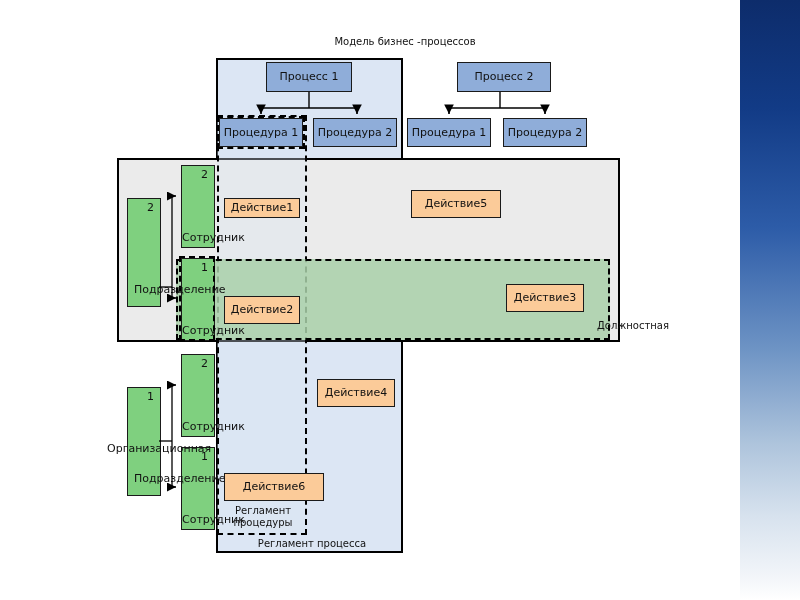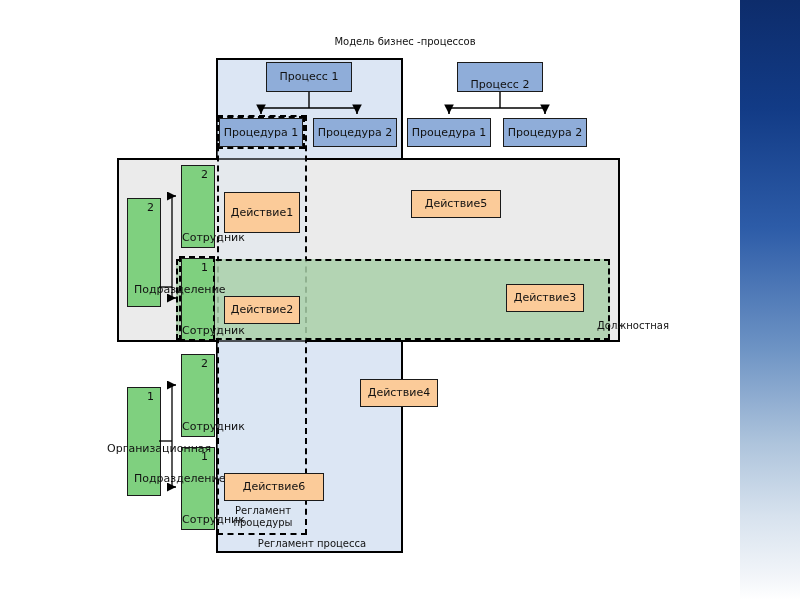--- a/index.html
+++ b/index.html
@@ -95,47 +95,47 @@
   </div>
 
   <div class="box node-blue" style="left:219px;top:118px;width:84px;height:29px;">
     <span>Процедура 1</span>
   </div>
 
   <div class="box node-blue" style="left:313px;top:118px;width:84px;height:29px;">
     <span>Процедура 2</span>
   </div>
 
-  <div class="box node-blue" style="left:457px;top:62px;width:86px;height:30px;align-items:flex-end;">
+  <div class="box node-blue" style="left:457px;top:62px;width:94px;height:30px;">
     <span>Процесс 2</span>
   </div>
 
   <div class="box node-blue" style="left:407px;top:118px;width:84px;height:29px;">
     <span>Процедура 1</span>
   </div>
 
   <div class="box node-blue" style="left:503px;top:118px;width:84px;height:29px;">
     <span>Процедура 2</span>
   </div>
 
   <div style="position:absolute;left:217px;top:116px;width:88px;height:33px;border:2px dashed #000;box-sizing:border-box;"></div>
 
-  <div class="box node-orange" style="left:224px;top:192px;width:76px;height:41px;">
+  <div class="box node-orange" style="left:224px;top:198px;width:76px;height:20px;">
     <span>Действие1</span>
   </div>
 
   <div class="box node-orange" style="left:224px;top:296px;width:76px;height:28px;">
     <span>Действие2</span>
   </div>
 
   <div class="box node-orange" style="left:506px;top:284px;width:78px;height:28px;">
     <span>Действие3</span>
   </div>
 
-  <div class="box node-orange" style="left:317px;top:379px;width:78px;height:28px;margin-left:43px;">
+  <div class="box node-orange" style="left:317px;top:379px;width:78px;height:28px;">
     <span>Действие4</span>
   </div>
 
   <div class="box node-orange" style="left:411px;top:190px;width:90px;height:28px;">
     <span>Действие5</span>
   </div>
 
   <div class="box node-orange" style="left:224px;top:473px;width:100px;height:28px;">
     <span>Действие6</span>
   </div>

